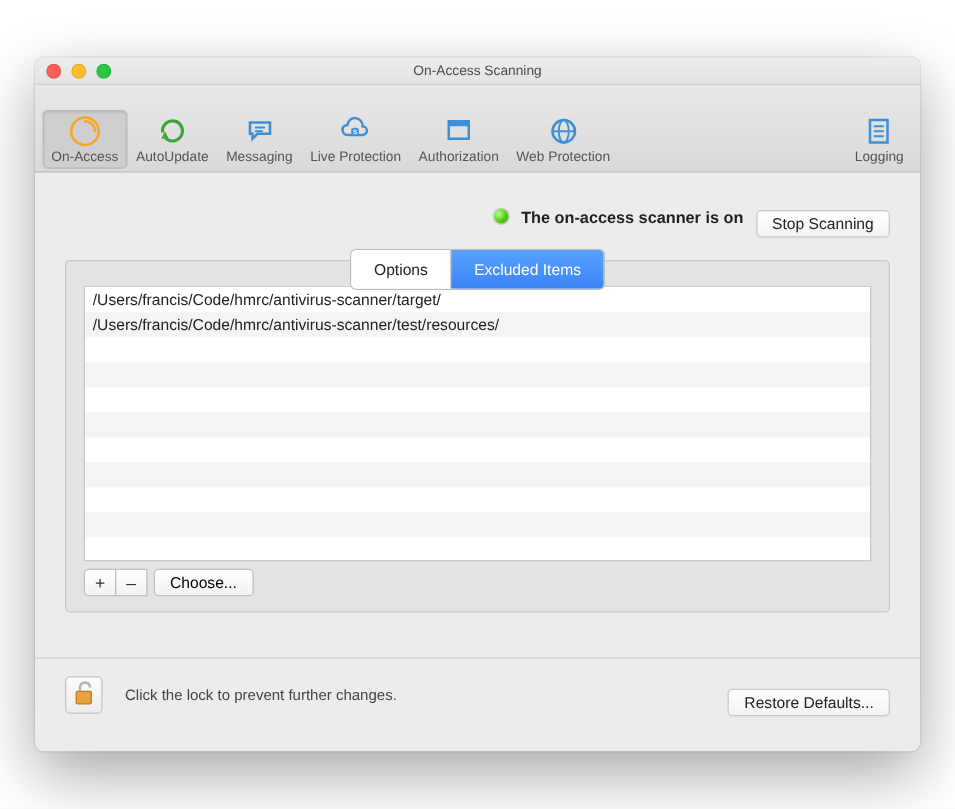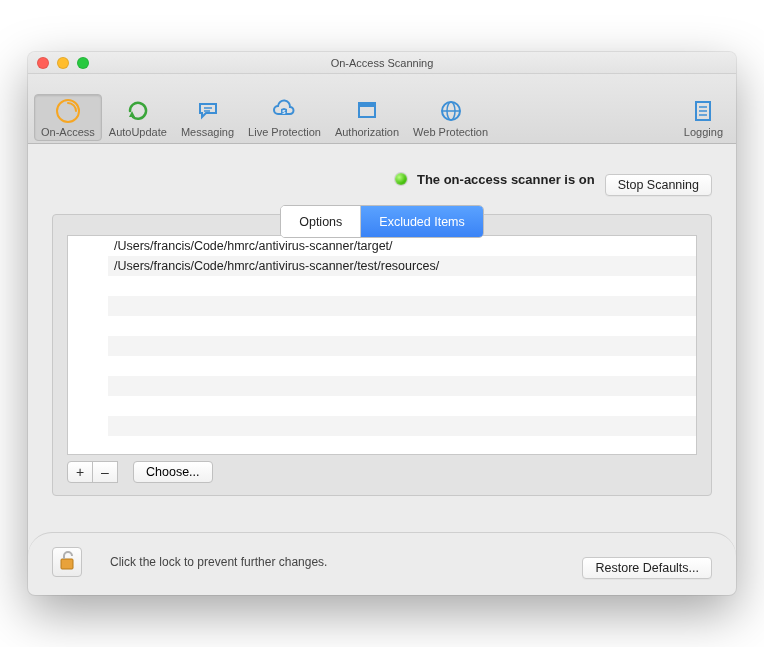--- a/index.html
+++ b/index.html
@@ -146,21 +146,20 @@
       background: linear-gradient(#5aa2ff, #3a83f6);
       color: #fff;
     }
 
     .listbox {
       margin-top: 20px;
       background: #fff;
       border: 1px solid #c8c8c8;
       height: 220px;
       overflow-y: auto;
-      padding-left: 40px;
     }
     .row {
       font-size: 12.5px;
       padding: 2px 6px;
       height: 20px;
       display: flex; align-items: center;
       color: #222;
       white-space: nowrap;
       text-overflow: ellipsis;
     }
@@ -181,33 +180,32 @@
     }
     .sq-btn:first-child { border-top-left-radius: 4px; border-bottom-left-radius: 4px; }
     .choose-btn {
       height: 22px;
       background: linear-gradient(#fff,#f2f2f2);
       border: 1px solid #c0c0c0;
       border-top-right-radius: 4px;
       border-bottom-right-radius: 4px;
       padding: 0 12px;
       font-size: 12.5px;
-      margin-left: 16px;
+      margin-left: 6px;
       display:flex;align-items:center;
       border-radius:4px;
     }
 
     .footer {
       border-top: 1px solid #cfcfcf;
       margin-top: 20px;
-      padding: 12px 24px 16px;
-      display: flex;
-      align-items: center;
-      gap: 28px;
-      border-radius: 24px;
+      padding: 12px 24px 28px;
+      display: flex;
+      align-items: center;
+      gap: 18px;
     }
     .lock-frame {
       width: 30px; height: 30px;
       border: 1px solid #c5c5c5;
       border-radius: 4px;
       background: linear-gradient(#fdfdfd,#ececec);
       display:flex;align-items:center;justify-content:center;
     }
     .footer-text { font-size: 12px; color: #444; }
     .footer-spacer { flex: 1; }

